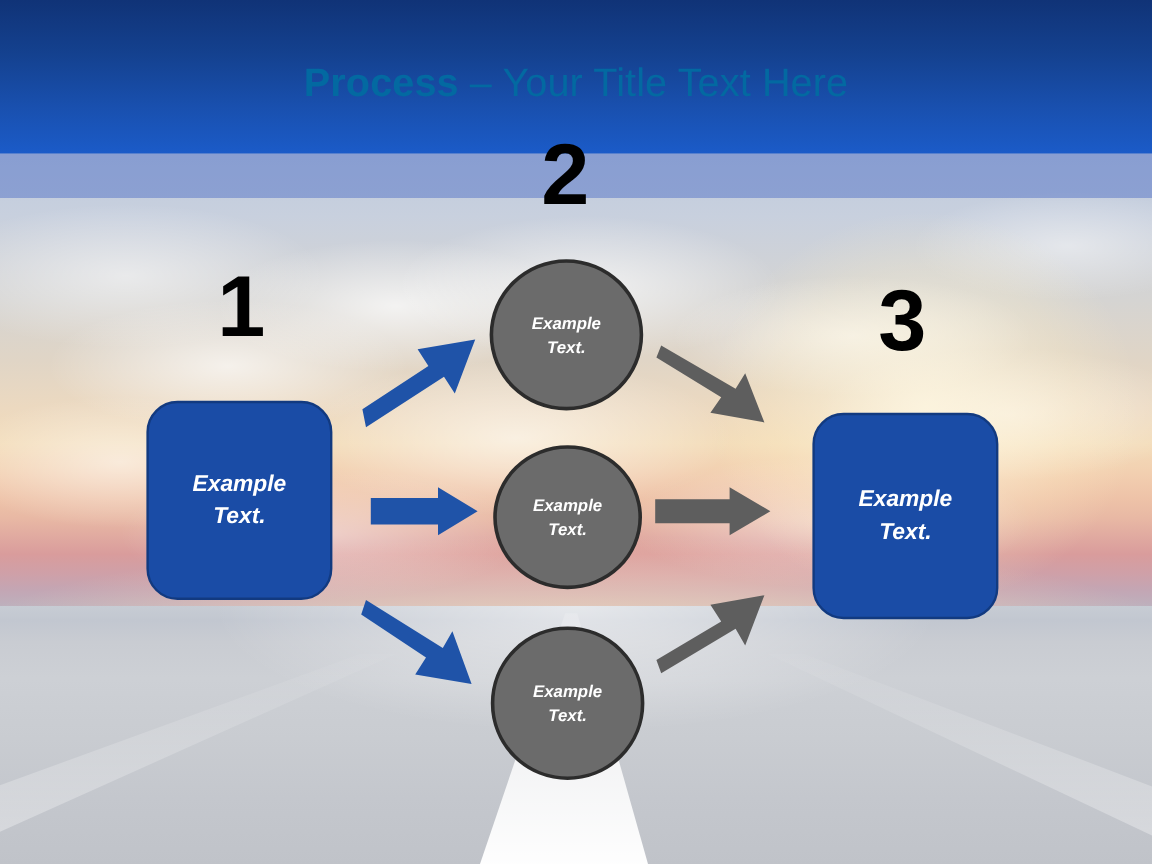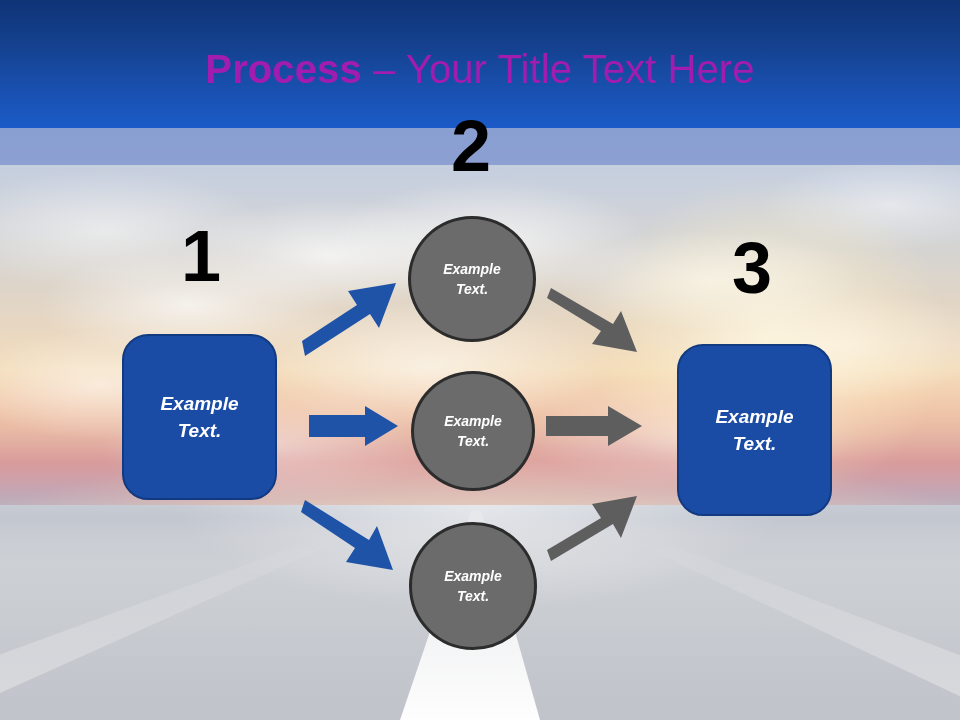--- a/index.html
+++ b/index.html
@@ -107,22 +107,22 @@
     left: 0; top: 128px;
     width: 960px; height: 37px;
     background: rgba(72,104,196,.45);
     z-index: 6;
   }
   .title {
     position: absolute;
     left: 0; top: 50px;
     width: 960px;
     text-align: center;
-    color: #a21caf;
-    font-size: 40px;
+    color: #0369a1;
+    font-size: 33px;
     line-height: 38px;
     letter-spacing: .1px;
     white-space: nowrap;
     z-index: 7;
   }
   .title .t-strong { font-weight: bold; }
   .title .t-rest  { font-weight: normal; }
 
   
   .step-num {

